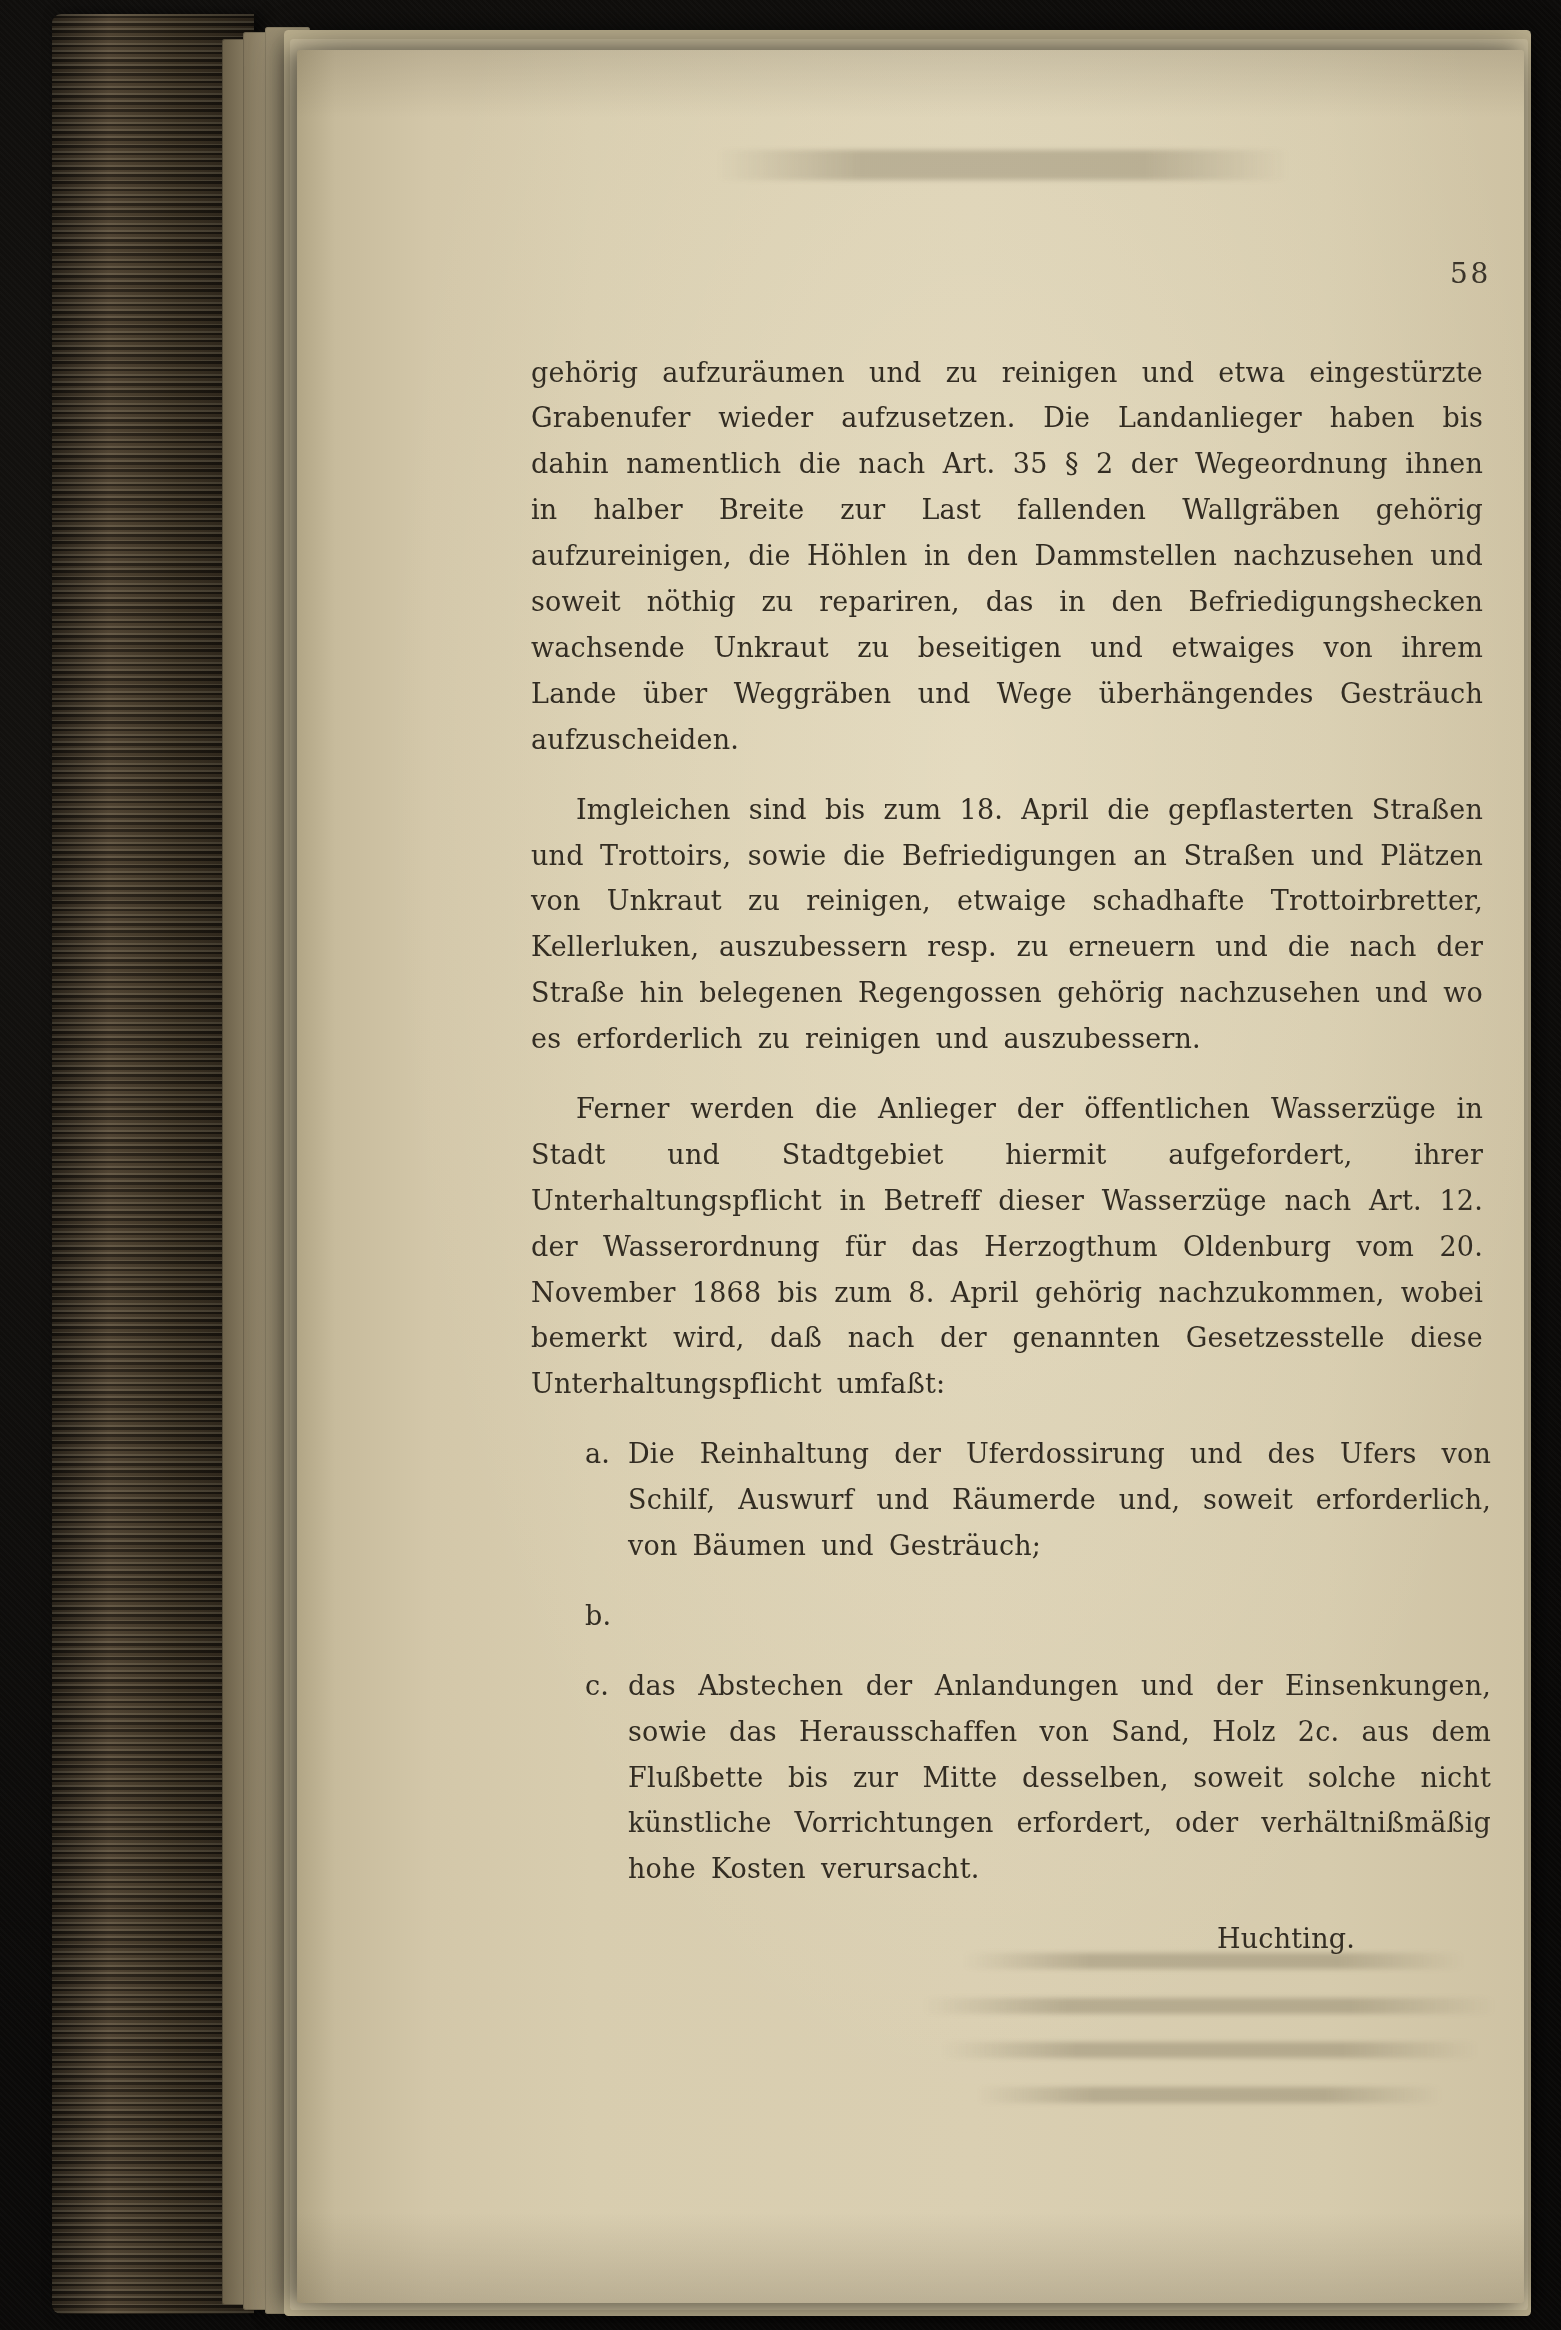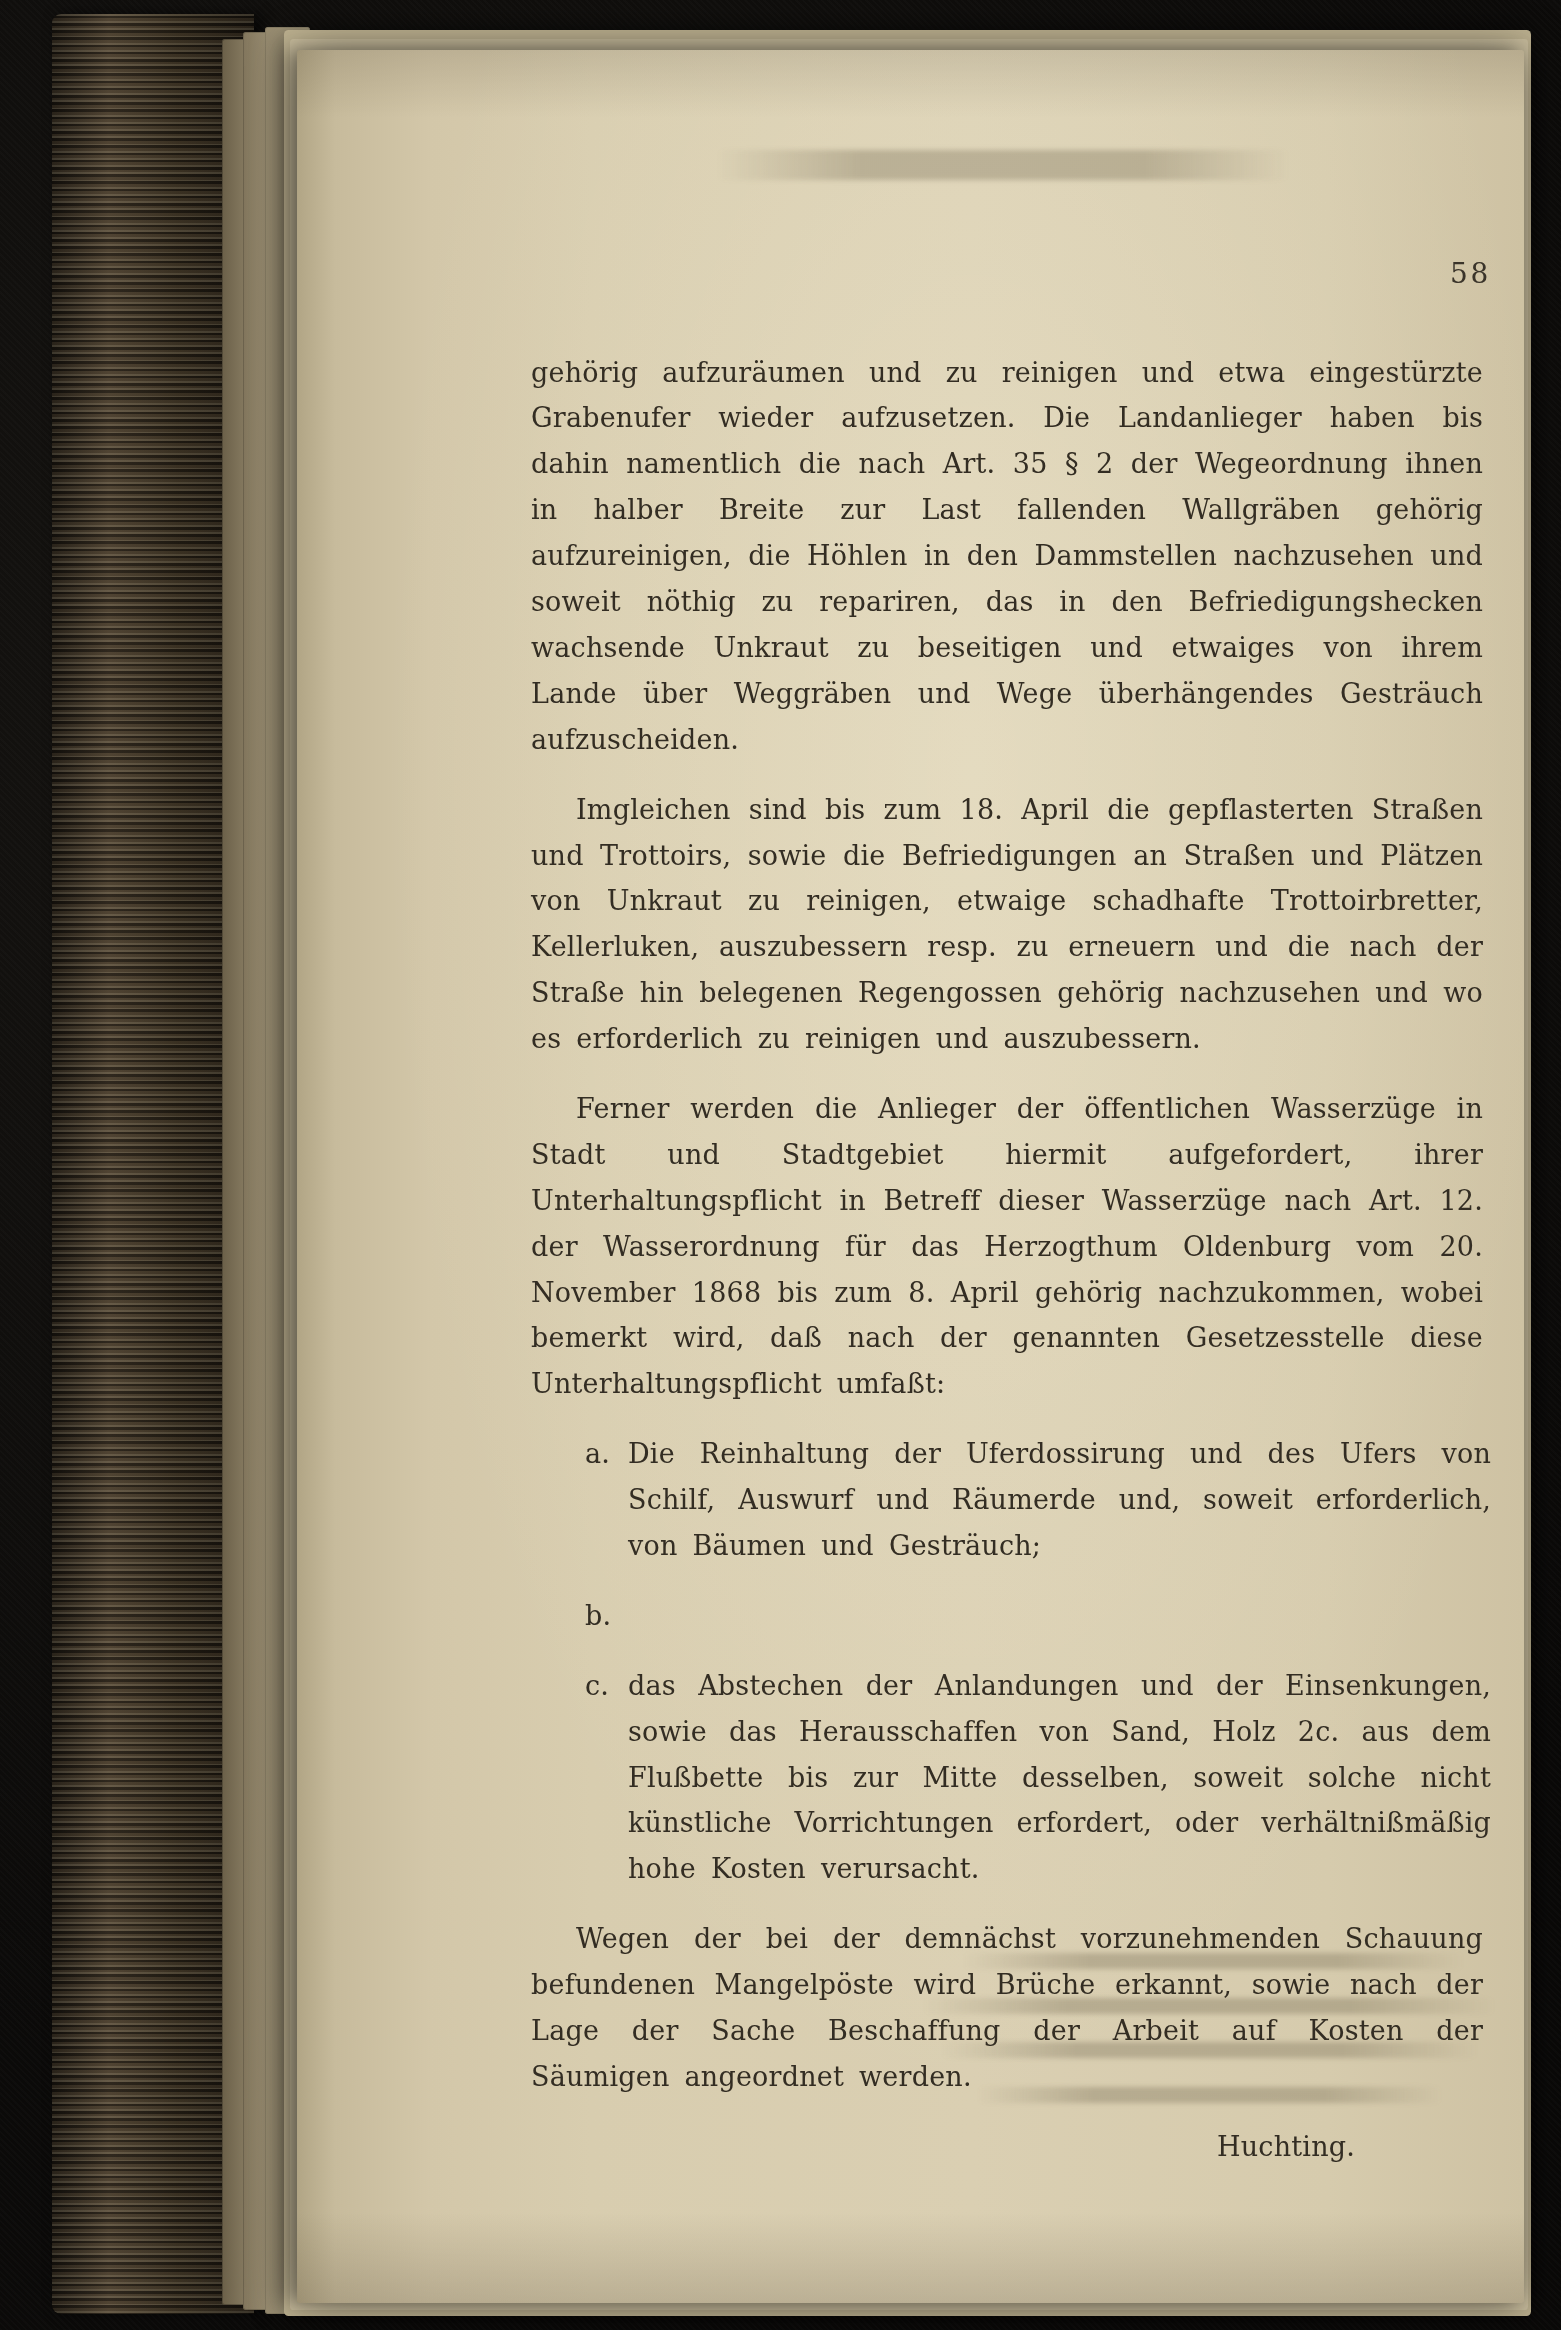--- a/index.html
+++ b/index.html
@@ -135,21 +135,20 @@
         </div>
         <div class="list-item">
           <span class="list-marker">b.</span>
         </div>
         <div class="list-item">
           <span class="list-marker">c.</span>
           <span class="list-text">das Abstechen der Anlandungen und der Einsenkungen, sowie das Herausschaffen von Sand, Holz 2c. aus dem Flußbette bis zur Mitte desselben, soweit solche nicht künstliche Vorrichtungen erfordert, oder verhältnißmäßig hohe Kosten verursacht.</span>
         </div>
       </div>
 
-      <p class="para indent">Wegen der bei der demnächst vorzunehmenden Schauung befundenen Mangelpöste wird Brüche erkannt, sowie nach der Lage der Sache Beschaffung der Arbeit auf Kosten der Säumigen angeordnet werden.</p>
 
 
       <p class="signature">Huchting.</p>
 
     </div>
   </div>
 </div>
 
 
 </body></html>

